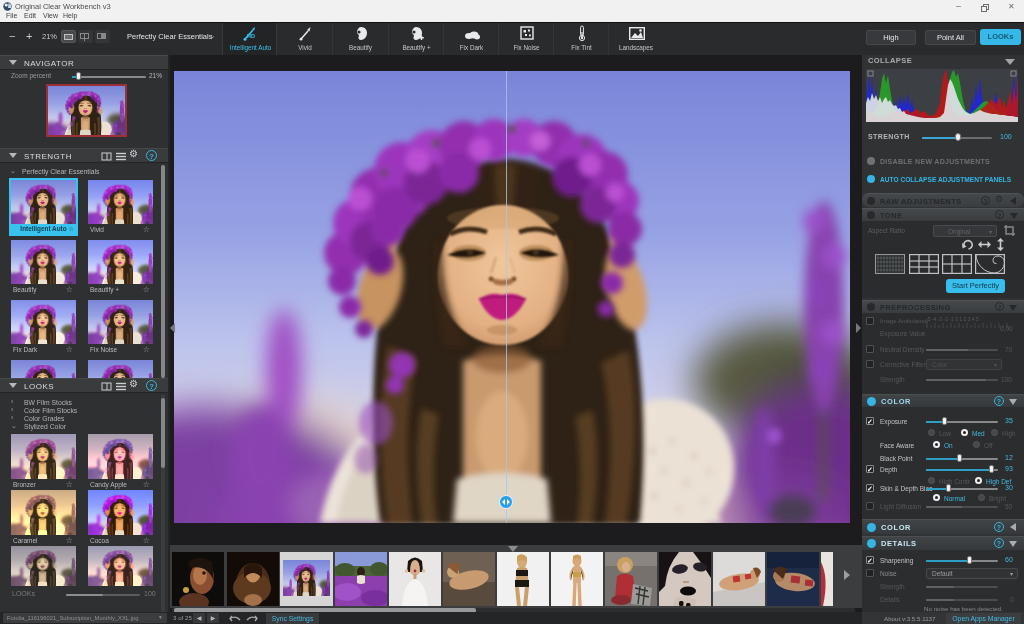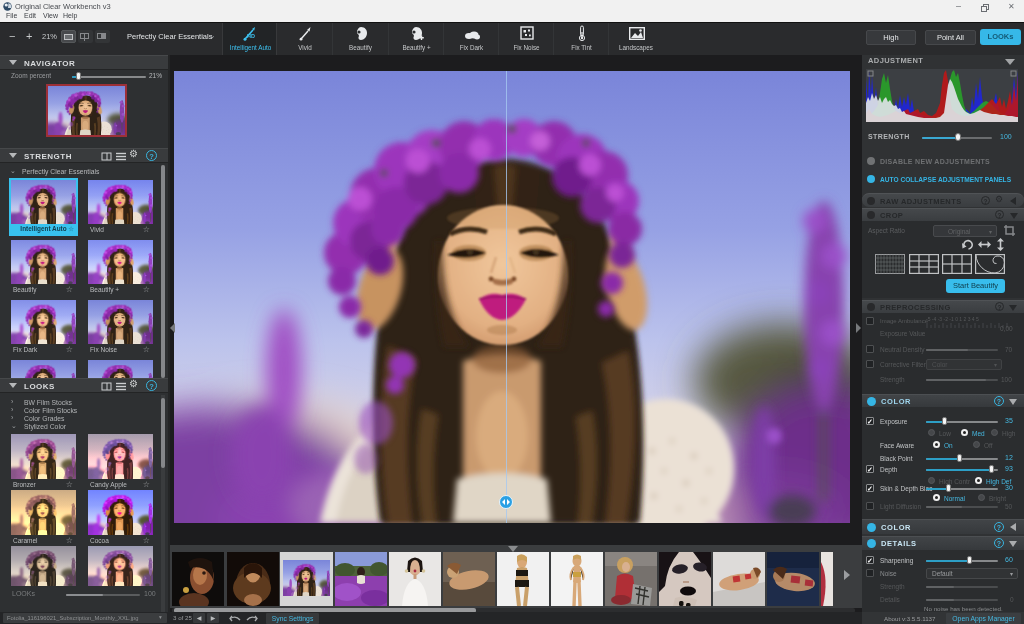--- a/index.html
+++ b/index.html
@@ -7,21 +7,21 @@
     font-family:"Liberation Sans", sans-serif; }
   .abs { position:absolute; }
   #titlebar { position:absolute; left:0; top:0; width:1024px; height:22px; background:#f1f1f1; }
   #toolbar { position:absolute; left:0; top:22px; width:1024px; height:33px; background:#2a2b2d; border-top:1px solid #111; }
   #leftpanel { position:absolute; left:0; top:55px; width:170px; height:557px; background:#2e3032; }
   #canvas { position:absolute; left:170px; top:55px; width:692px; height:557px; background:#1c1c1e; }
   #rightpanel { position:absolute; left:862px; top:55px; width:162px; height:557px; background:#303234; }
   #statusbar { position:absolute; left:0; top:612px; width:1024px; height:12px; background:#242527; }
   .hdr { position:absolute; left:0; width:100%; height:15px; background:#393b3d; border-top:1px solid #46484a; border-bottom:1px solid #232425;}
   .hdr .tri { position:absolute; left:9px; top:4px; width:0; height:0; border-left:4px solid transparent; border-right:4px solid transparent; border-top:5px solid #b6b8ba; }
-  .hdr .ttl { position:absolute; left:24px; top:3px; font-size:8px; font-weight:bold; color:#dadcde; letter-spacing:0.5px;}
+  .hdr .ttl { position:absolute; left:24px; top:3px; font-size:8px; font-weight:normal; color:#dadcde; letter-spacing:0.5px;}
   .lbl { font-size:6.5px; color:#9b9da0; position:absolute; }
   .track { position:absolute; height:2px; background:#87898b; border-radius:1px;}
   .fillc { position:absolute; height:2px; background:#2d9fc6; border-radius:1px;}
   .knob { position:absolute; width:5px; height:8px; background:#f5f5f5; border-radius:2px; border:1px solid #777; }
   .cb { position:absolute; width:8px; height:8px; background:#202224; border:1px solid #8a8c8e; border-radius:1px; color:#fff; font-size:7px; line-height:7px; text-align:center; font-weight:bold;}
   .cb.dis { border-color:#4e5052; color:#4e5052; }
   .star { position:absolute; color:#a2a4a6; font-size:8px; }
 </style>
 </head>
 <body>
@@ -614,21 +614,21 @@
         <path d="M0 10 Q8 26 2 54 L0 54 Z" fill="#b03040"></path>
       </svg>
     </div>
     <div class="abs" style="left:2px;top:63px;width:683px;height:5px;background:#2c2d2f;border-radius:2px;">
         <div class="abs" style="left:2px;top:0;width:302px;height:5px;background:#98999b;border-radius:2px;"></div>
       </div>
     <div class="abs" style="left:674px;top:25px;width:0;height:0;border-top:5px solid transparent;border-bottom:5px solid transparent;border-left:6px solid #9b9da0;"></div>
   </div>
 </div>
 <div id="rightpanel">
-  <span class="abs" style="left:6px;top:1px;font-size:7.5px;font-weight:bold;color:#aaacae;letter-spacing:0.4px;">ADJUSTMENT</span>
+  <span class="abs" style="left:6px;top:1px;font-size:7.5px;font-weight:bold;color:#aaacae;letter-spacing:0.4px;">COLLAPSE</span>
   <div class="abs" style="left:143px;top:4px;width:0;height:0;border-left:5px solid transparent;border-right:5px solid transparent;border-top:6px solid #a2a4a6;"></div>
   <svg class="abs" style="left:4px;top:14px;" width="152" height="53" viewBox="0 0 152 53">
     <rect width="152" height="53" fill="#3c3f43"></rect>
     <path d="M0 53 L0 10 L2 34 L3 2 L5 26 L6 6 L8 36 L10 18 L12 40 L14 30 L16 44 L20 46 L24 47 L28 42 L30 30 L32 40 L34 26 L36 38 L38 28 L40 36 L42 24 L44 40 L46 30 L48 42 L52 44 L56 46 L60 47 L66 48 L72 48 L80 48 L84 44 L88 46 L92 47 L96 44 L100 40 L104 44 L106 28 L108 38 L110 14 L112 30 L114 8 L116 28 L118 40 L122 44 L126 40 L130 24 L132 36 L134 44 L138 46 L142 40 L146 30 L148 8 L150 26 L152 2 L152 53 Z" fill="#2025d8" opacity="0.92"></path>
     <path d="M0 53 L0 44 L4 46 L8 42 L12 36 L14 24 L16 10 L18 4 L20 14 L22 6 L24 20 L26 32 L28 40 L32 44 L36 46 L40 47 L46 48 L54 48 L62 49 L70 48 L76 46 L80 40 L82 28 L84 10 L86 3 L88 1 L90 8 L92 4 L94 14 L96 26 L98 36 L100 42 L104 45 L108 42 L112 38 L116 34 L120 32 L124 34 L128 38 L132 42 L136 45 L140 46 L144 47 L148 48 L152 48 L152 53 Z" fill="#28a428" opacity="0.88"></path>
     <path d="M0 53 L0 44 L3 40 L6 45 L10 47 L14 48 L18 47 L22 46 L26 44 L30 42 L34 44 L38 42 L42 40 L44 44 L48 42 L52 40 L54 44 L58 42 L62 46 L66 47 L70 44 L74 34 L76 16 L78 4 L80 1 L82 12 L84 30 L86 40 L90 44 L94 46 L98 47 L102 47 L106 46 L110 44 L114 41 L118 38 L122 34 L126 30 L130 35 L134 28 L136 38 L138 30 L140 40 L142 32 L144 22 L146 36 L148 16 L150 32 L152 6 L152 53 Z" fill="#c01616" opacity="0.88"></path>
     <path d="M0 53 L0 34 L2 28 L4 32 L6 24 L8 30 L10 26 L12 32 L14 28 L16 34 L18 30 L20 28 L22 33 L24 31 L26 35 L28 37 L30 36 L32 40 L34 39 L36 43 L38 42 L40 45 L44 46 L48 47 L52 48 L58 49 L64 49 L70 49 L74 48 L78 44 L80 30 L82 16 L84 10 L86 13 L88 18 L90 24 L92 30 L94 34 L96 38 L98 41 L100 43 L104 45 L108 44 L112 42 L114 41 L118 43 L122 44 L126 45 L130 45 L134 46 L138 46 L142 47 L146 47 L150 48 L152 48 L152 53 Z" fill="#dde2e6" opacity="0.92"></path>
     <rect x="2" y="2" width="5" height="5" fill="none" stroke="#85878a" stroke-width="1"></rect>
     <rect x="145" y="2" width="5" height="5" fill="none" stroke="#85878a" stroke-width="1"></rect>
   </svg>
@@ -645,21 +645,21 @@
   <div class="abs" style="left:0;top:138px;width:162px;height:14px;background:linear-gradient(#45484b,#3a3d40);border-top:1px solid #505356;border-radius:7px;">
     <div class="abs" style="left:5px;top:3px;width:8px;height:8px;border-radius:50%;background:#28292b;"></div>
     <span class="abs" style="left:18px;top:3px;font-size:7.5px;font-weight:bold;color:#26282a;letter-spacing:0.4px;">RAW ADJUSTMENTS</span>
     <div class="abs" style="left:119px;top:2px;width:9px;height:9px;border:1px solid #26282a;border-radius:50%;font-size:6.5px;font-weight:bold;color:#26282a;text-align:center;line-height:9px;">?</div>
     <span class="abs" style="left:133px;top:0px;font-size:9px;color:#26282a;">⚙</span>
     <div class="abs" style="left:148px;top:3px;width:0;height:0;border-top:4px solid transparent;border-bottom:4px solid transparent;border-right:6px solid #26282a;"></div>
   </div>
 
   <div class="abs" style="left:0;top:153px;width:162px;height:13px;background:linear-gradient(#45484b,#3a3d40);border-top:1px solid #505356;">
     <div class="abs" style="left:5px;top:2px;width:8px;height:8px;border-radius:50%;background:#28292b;"></div>
-    <span class="abs" style="left:18px;top:2px;font-size:7.5px;font-weight:bold;color:#26282a;letter-spacing:0.4px;">CROP</span>
+    <span class="abs" style="left:18px;top:2px;font-size:7.5px;font-weight:bold;color:#26282a;letter-spacing:0.4px;">TONE</span>
     <div class="abs" style="left:133px;top:1px;width:9px;height:9px;border:1px solid #26282a;border-radius:50%;font-size:6.5px;font-weight:bold;color:#26282a;text-align:center;line-height:9px;">?</div>
     <div class="abs" style="left:148px;top:4px;width:0;height:0;border-left:4px solid transparent;border-right:4px solid transparent;border-top:6px solid #26282a;"></div>
   </div>
   <div class="abs" style="left:0;top:166px;width:162px;height:77px;background:#2a2c2e;">
     <span class="abs" style="left:6px;top:6px;font-size:6.5px;color:#5c5e60;">Aspect Ratio</span>
     <div class="abs" style="left:71px;top:4px;width:64px;height:12px;background:#35373a;border:1px solid #484a4d;border-radius:2px;">
       <span class="abs" style="left:14px;top:2px;font-size:6.5px;color:#606264;">Original</span>
       <span class="abs" style="left:55px;top:2px;font-size:6px;color:#606264;">▾</span>
     </div>
     <svg class="abs" style="left:141px;top:3px" width="13" height="13" viewBox="0 0 13 13">
@@ -709,21 +709,21 @@
       <g stroke="#c0c2c4" stroke-width="1.2">
           <line x1="10" y1="0" x2="10" y2="20"></line>
           <line x1="20" y1="0" x2="20" y2="20"></line>
           <line x1="0" y1="10" x2="30" y2="10"></line>
         </g>
     </svg>
     <svg class="abs" style="left:113px;top:33px" width="30" height="20" viewBox="0 0 30 20">
       <rect x="0.5" y="0.5" width="29" height="19" fill="none" stroke="#c0c2c4" stroke-width="1.4"></rect>
       <path d="M1 1 A 19 19 0 0 0 20 19 A 10.5 10.5 0 0 0 29.5 8.5 A 6.5 6.5 0 0 0 22 2 A 4.5 4.5 0 0 0 18 7 A 3 3 0 0 0 21.5 9.5" stroke="#c0c2c4" stroke-width="1" fill="none"></path>
     </svg>
-    <div class="abs" style="left:84px;top:58px;width:59px;height:14px;background:#38bdec;border-radius:3px;text-align:center;font-size:7.5px;color:#10404f;line-height:14px;">Start Beautify</div>
+    <div class="abs" style="left:84px;top:58px;width:59px;height:14px;background:#38bdec;border-radius:3px;text-align:center;font-size:7.5px;color:#10404f;line-height:14px;">Start Perfectly</div>
   </div>
 
   <div class="abs" style="left:0;top:245px;width:162px;height:13px;background:linear-gradient(#45484b,#3a3d40);border-top:1px solid #505356;">
     <div class="abs" style="left:5px;top:2px;width:8px;height:8px;border-radius:50%;background:#28292b;"></div>
     <span class="abs" style="left:18px;top:2px;font-size:7.5px;font-weight:bold;color:#26282a;letter-spacing:0.4px;">PREPROCESSING</span>
     <div class="abs" style="left:133px;top:1px;width:9px;height:9px;border:1px solid #26282a;border-radius:50%;font-size:6.5px;font-weight:bold;color:#26282a;text-align:center;line-height:9px;">?</div>
     <div class="abs" style="left:147px;top:4px;width:0;height:0;border-left:4px solid transparent;border-right:4px solid transparent;border-top:6px solid #26282a;"></div>
   </div>
   <div class="abs" style="left:0;top:258px;width:162px;height:81px;background:#2a2c2e;">
     <div class="cb dis" style="left:4px;top:4px;"></div>

